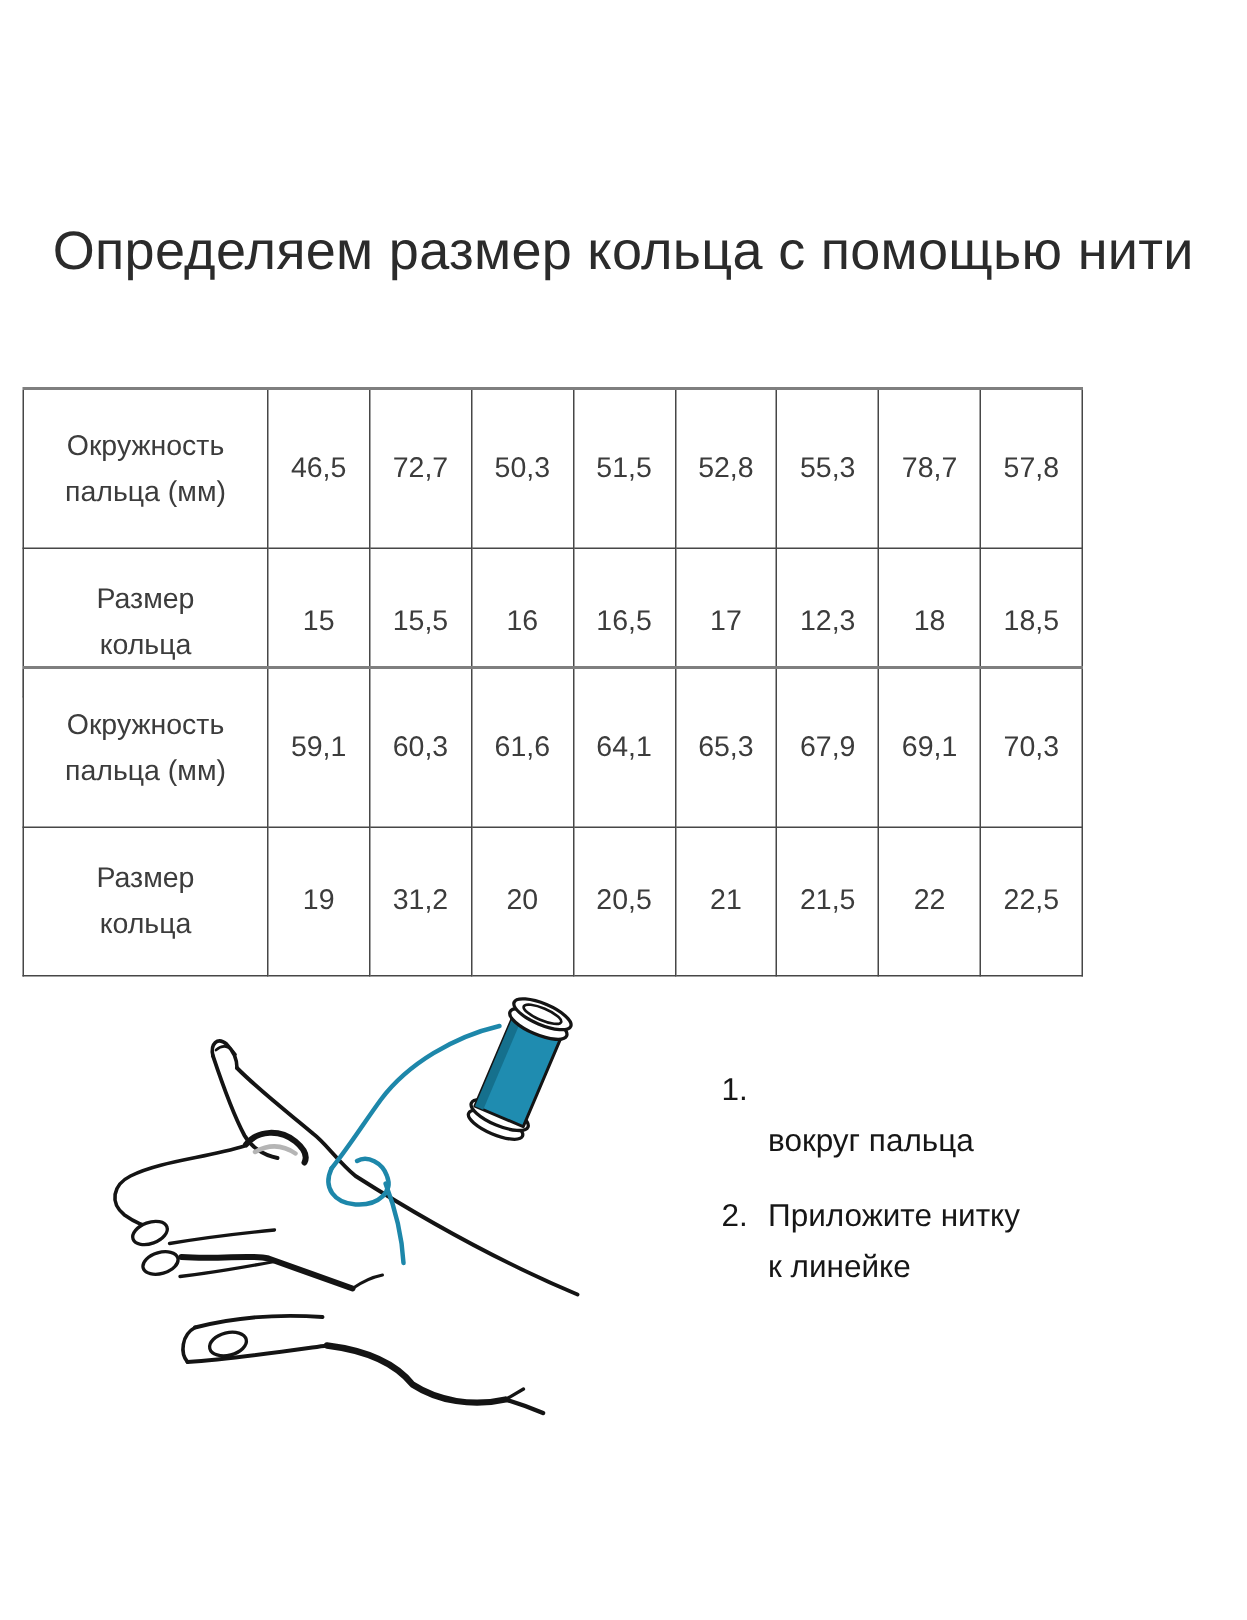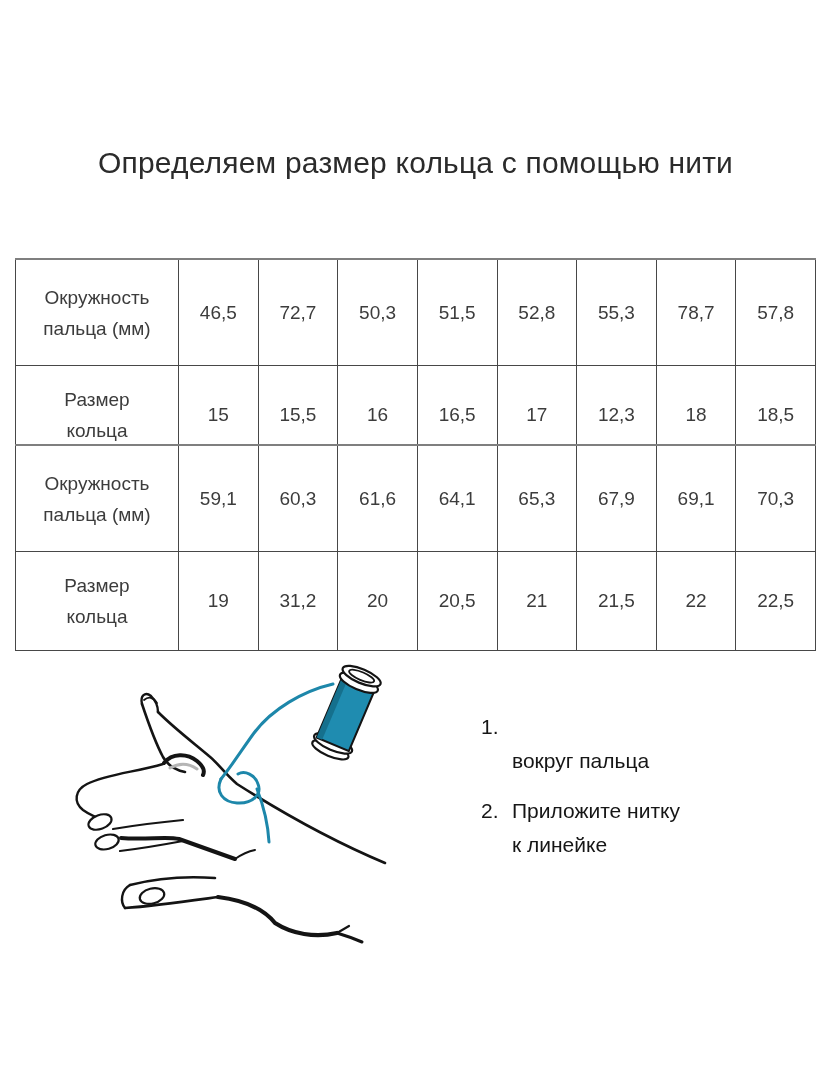--- a/index.html
+++ b/index.html
@@ -2,27 +2,27 @@
 <html><head>
 <meta charset="utf-8">
 <style>
   html, body { margin: 0; padding: 0; background: #ffffff; }
   body {
     width: 831px; height: 1080px; position: relative; overflow: hidden;
     font-family: "Liberation Sans", "DejaVu Sans", sans-serif;
   }
   .page-title {
     position: absolute; top: 146px; left: 0; width: 831px;
-    text-align: center; font-size: 30px; font-weight: 400;
+    text-align: center; font-size: 36px; font-weight: 400;
     color: #2b2b2b; letter-spacing: 0.2px;
   }
   .table-wrap-1 { position: absolute; top: 258px; left: 15px; }
   .table-wrap-2 { position: absolute; top: 444px; left: 15px; }
   table.ring-table {
-    border-collapse: collapse; table-layout: fixed; width: 801px;
+    border-collapse: collapse; table-layout: fixed; width: 707px;
     background: #ffffff;
     border-top: 2px solid #7f7f7f;
     border-left: 1px solid #454545;
     border-right: 1px solid #454545;
     border-bottom: 1px solid #454545;
   }
   table.ring-table col.label-col { width: 163px; }
   table.ring-table td {
     border: 1px solid #474747; text-align: center; vertical-align: middle;
     font-size: 19px; color: #3c3c3c; padding: 12px; background: #ffffff;

